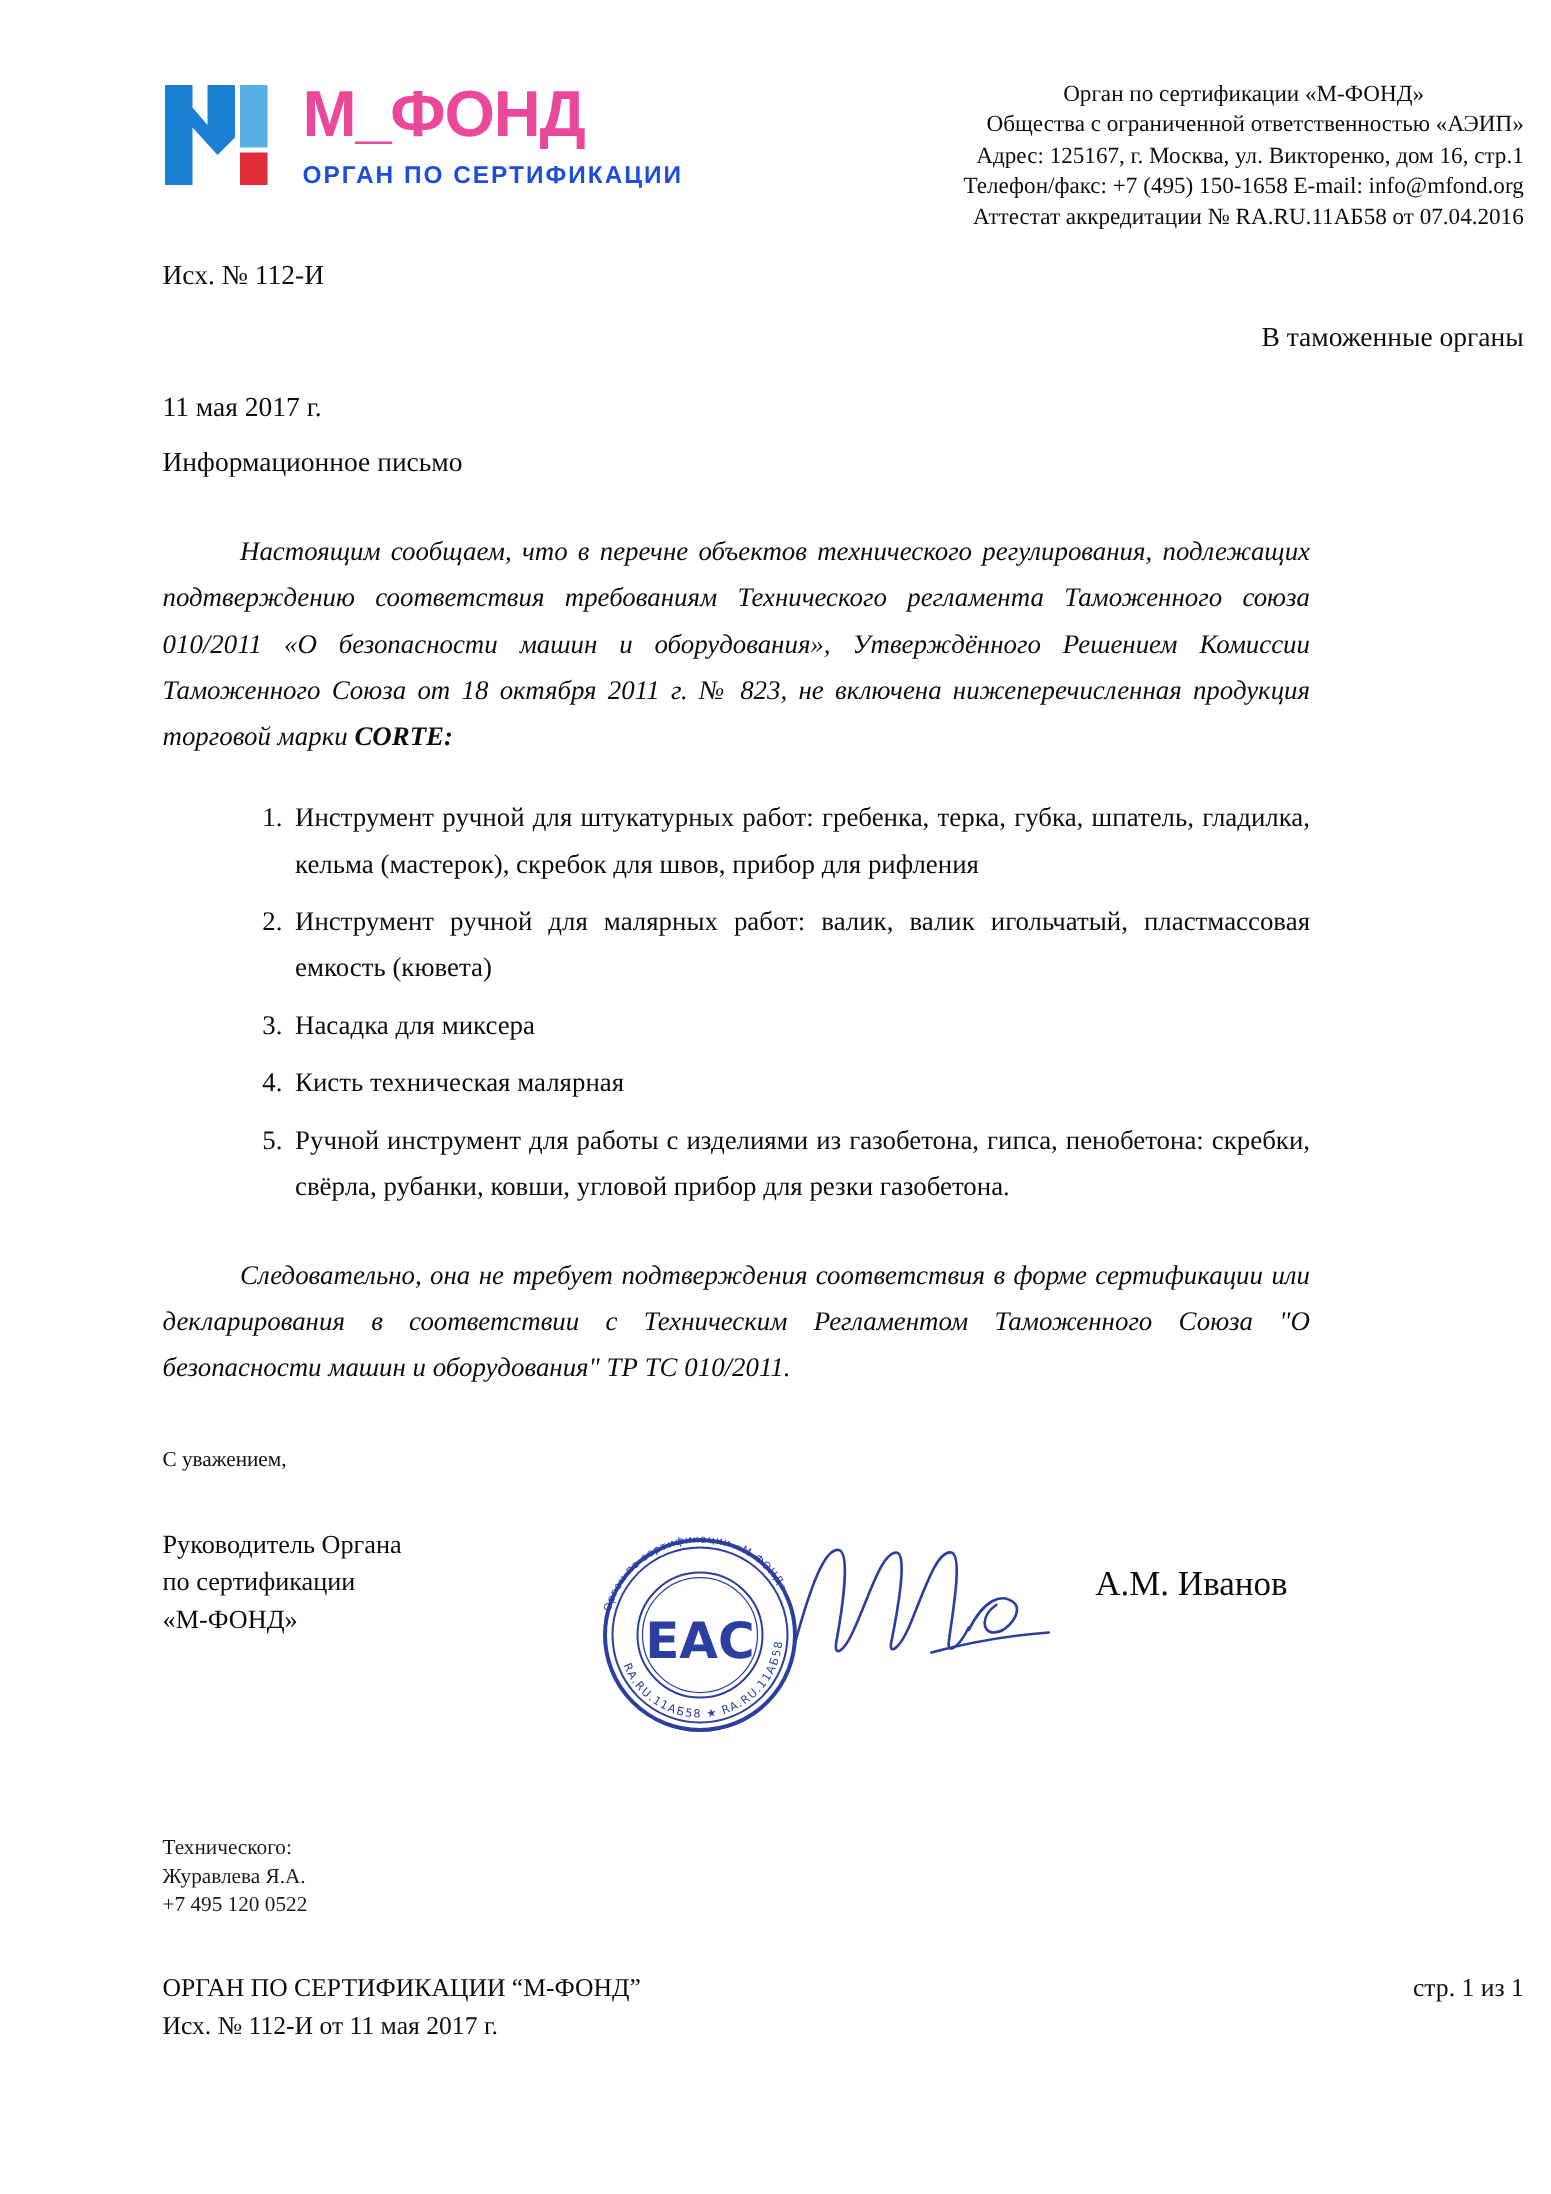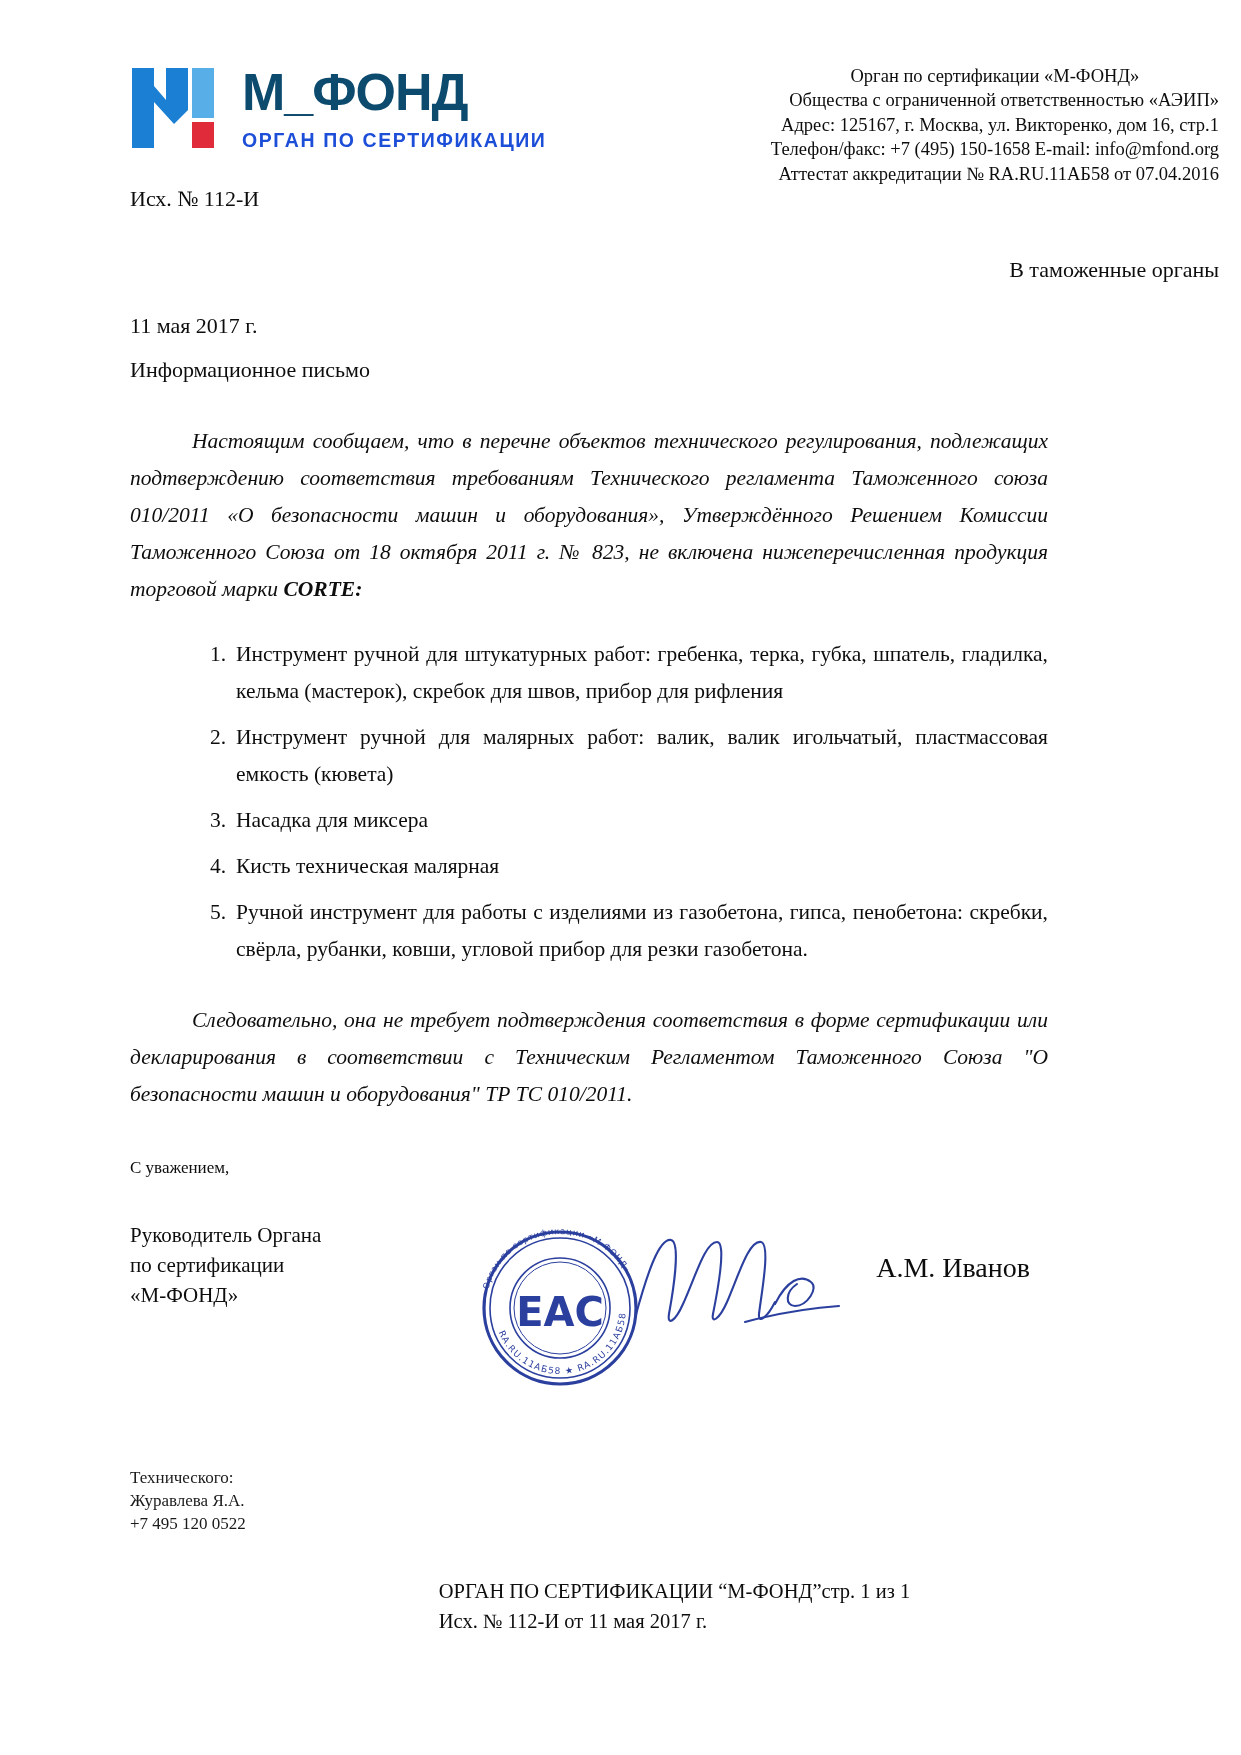--- a/index.html
+++ b/index.html
@@ -43,21 +43,21 @@
   }
   .logo-text-wrap {
     margin-left: 12px;
     padding-top: 4px;
   }
   .logo-word {
     font-family: "Liberation Sans", sans-serif;
     font-weight: bold;
     font-size: 52px;
     letter-spacing: -1px;
-    color: #0c4a6e;
+    color: #ec4899;
     line-height: 1;
   }
   .logo-sub {
     font-family: "Liberation Sans", sans-serif;
     font-weight: bold;
     font-size: 19.5px;
     letter-spacing: 1.6px;
     color: #1d4ed8;
     margin-top: 11px;
   }
@@ -69,21 +69,21 @@
     padding-top: 2px;
     max-width: 640px;
   }
   .org-info div:first-child {
     text-align: center;
   }
 
   
   .outgoing {
     position: absolute;
-    top: 186px;
+    top: 207px;
     left: 130px;
     font-size: 22px;
   }
   .addressee {
     position: absolute;
     top: 257px;
     right: 22px;
     font-size: 22px;
   }
   .letter-date {
@@ -193,21 +193,21 @@
     color: #1a1a1a;
   }
 
   
   .footer {
     position: absolute;
     left: 130px;
     right: 22px;
     bottom: 118px;
     display: flex;
-    justify-content: center;
+    justify-content: space-between;
     align-items: flex-start;
     font-size: 20.5px;
     line-height: 1.5;
   }
   .footer-right {
     white-space: nowrap;
     padding-top: 0px;
   }
 </style>
 </head>

